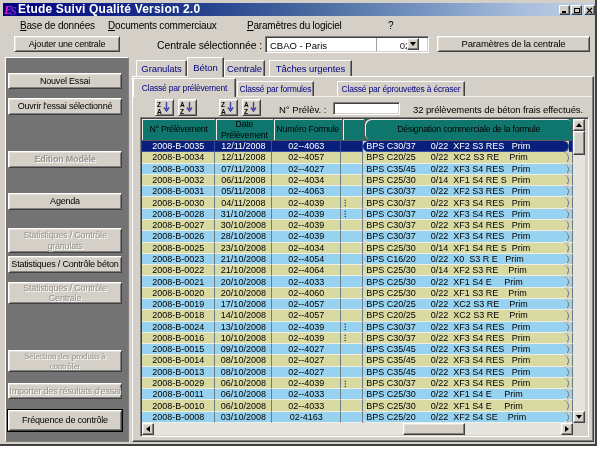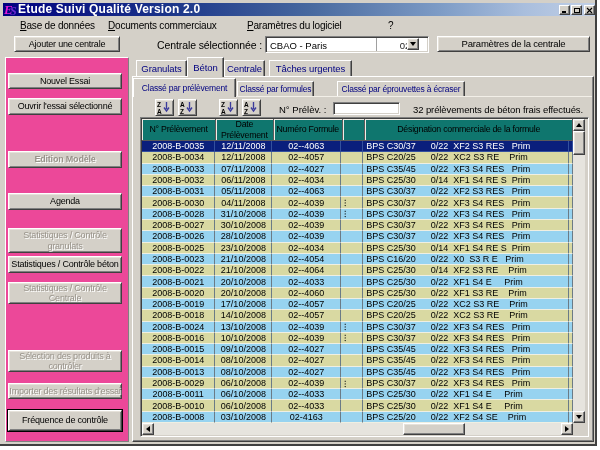--- a/index.html
+++ b/index.html
@@ -22,21 +22,21 @@
 .btn{background:#d4d0c8;border-top:1px solid #fff;border-left:1px solid #fff;
   border-right:1px solid #404040;border-bottom:1px solid #404040;
   box-shadow:inset 1px 1px 0 #e6e2da,inset -1px -1px 0 #808080;
   color:#000;text-align:center;font-size:9px;letter-spacing:-0.2px;font-family:"Liberation Sans",sans-serif;
   display:flex;align-items:center;justify-content:center;line-height:1.15;}
 .btn.dis{color:#98938a;text-shadow:1px 1px 0 #fff;}
 .sunk{background:#fff;border-top:1px solid #808080;border-left:1px solid #808080;
   border-right:1px solid #fff;border-bottom:1px solid #fff;
   box-shadow:inset 1px 1px 0 #404040,inset -1px -1px 0 #d4d0c8;}
 
-#panel{left:5px;top:57px;width:124px;height:385px;background:#ec4899;
+#panel{left:5px;top:57px;width:124px;height:385px;background:#737373;
   border-top:1px solid #fff;border-left:1px solid #fff;border-right:1px solid #808080;border-bottom:1px solid #808080;}
 #panel .btn{position:absolute;left:2px;width:114px;}
 
 #tabpage{left:132px;top:76px;width:462px;height:366px;background:#d4d0c8;
   border-top:1px solid #fff;border-left:1px solid #fff;border-right:1px solid #404040;border-bottom:1px solid #404040;
   box-shadow:inset -1px -1px 0 #808080;}
 .tab{position:absolute;background:#d4d0c8;color:#000080;text-align:center;
   border-top:1px solid #fff;border-left:1px solid #fff;border-right:1px solid #404040;
   box-shadow:inset -1px 0 0 #808080;font-size:9.5px;letter-spacing:-0.1px;display:flex;align-items:center;justify-content:center;white-space:nowrap;}
 .tab.sm{font-size:8.5px;letter-spacing:-0.2px;}
@@ -49,21 +49,21 @@
 #thead .hc{border-right:1px solid #5a5a5a;box-shadow:inset 1px 1px 0 #f0ede6;
   font-size:8.8px;letter-spacing:-0.25px;color:#000;display:flex;align-items:center;justify-content:center;text-align:center;line-height:1.15;}
 #rows{height:282px;display:flex;flex-direction:column;overflow:hidden;}
 .r{flex:1;display:flex;font-size:9px;color:#000;overflow:hidden;}
 .r>div{border-right:1px solid #6b7b86;border-bottom:1px solid #efefe2;overflow:hidden;
   display:flex;align-items:center;justify-content:center;white-space:pre;}
 .r>div.l{justify-content:flex-start;padding-left:3px;}
 .r.blue>div{background:#97d3f0;}
 .r.tan>div{background:#d9d9a2;}
 .r.sel>div{background:#0a1f7c;color:#fff;border-bottom-color:#33509e;border-right-color:#33509e;}
-.c1{width:76px;}.c2{width:59px;}.c3{width:71px;}.c4{width:23px;}.c5{width:213px;}.c6{flex:1;}
+.c1{width:76px;}.c2{width:59px;}.c3{width:71px;}.c4{width:23px;}.c5{width:213px;border-radius:6px;}.c6{flex:1;}
 .r .c6{padding-left:2px;letter-spacing:-0.4px;}
 
 .sbtn{background:#d4d0c8;border-top:1px solid #fff;border-left:1px solid #fff;
   border-right:1px solid #404040;border-bottom:1px solid #404040;
   box-shadow:inset -1px -1px 0 #808080,inset 1px 1px 0 #e6e2da;
   display:flex;align-items:center;justify-content:center;}
 .arr{width:0;height:0;}
 #vscol{width:12px;margin-top:1px;position:relative;}
 #vscroll{width:12px;height:304px;background:#e6e4de;position:relative;}
 #hscroll{height:12px;background:#e6e4de;position:relative;}
@@ -111,21 +111,21 @@
   <div class="btn abs" style="left:437px;top:36px;width:153px;height:16px;font-size:9.5px;">Paramètres de la centrale</div>
 
   <div id="panel" class="abs">
     <div class="btn" style="top:15px;height:16px;">Nouvel Essai</div>
     <div class="btn" style="top:40px;height:17px;">Ouvrir l'essai sélectionné</div>
     <div class="btn dis" style="top:93px;height:17px;font-weight:bold;">Edition Modèle</div>
     <div class="btn" style="top:135px;height:17px;">Agenda</div>
     <div class="btn dis" style="top:170px;height:25px;">Statistiques / Contrôle<br>granulats</div>
     <div class="btn" style="top:198px;height:17px;">Statistiques / Contrôle béton</div>
     <div class="btn dis" style="top:224px;height:22px;">Statistiques / Contrôle<br>Centrale</div>
-    <div class="btn dis" style="top:292px;height:22px;">Sélection des produits à<br>contrôler</div>
+    <div class="btn dis" style="top:292px;height:22px;font-family:Liberation Serif, serif;">Sélection des produits à<br>contrôler</div>
     <div class="btn dis" style="top:325px;height:16px;">Importer des résultats d'essai</div>
     <div class="btn" style="top:352px;height:21px;outline:1px solid #000;">Fréquence de contrôle</div>
   </div>
 
   <div class="tab" style="left:136px;top:60px;width:51px;height:16px;">Granulats</div>
   <div class="tab" style="left:224px;top:60px;width:41px;height:16px;">Centrale</div>
   <div class="tab" style="left:269px;top:60px;width:83px;height:16px;">Tâches urgentes</div>
   <div id="tabpage" class="abs"></div>
   <div class="tab" style="left:187px;top:57px;width:37px;height:20px;border-bottom:0;z-index:2;">Béton</div>
 

